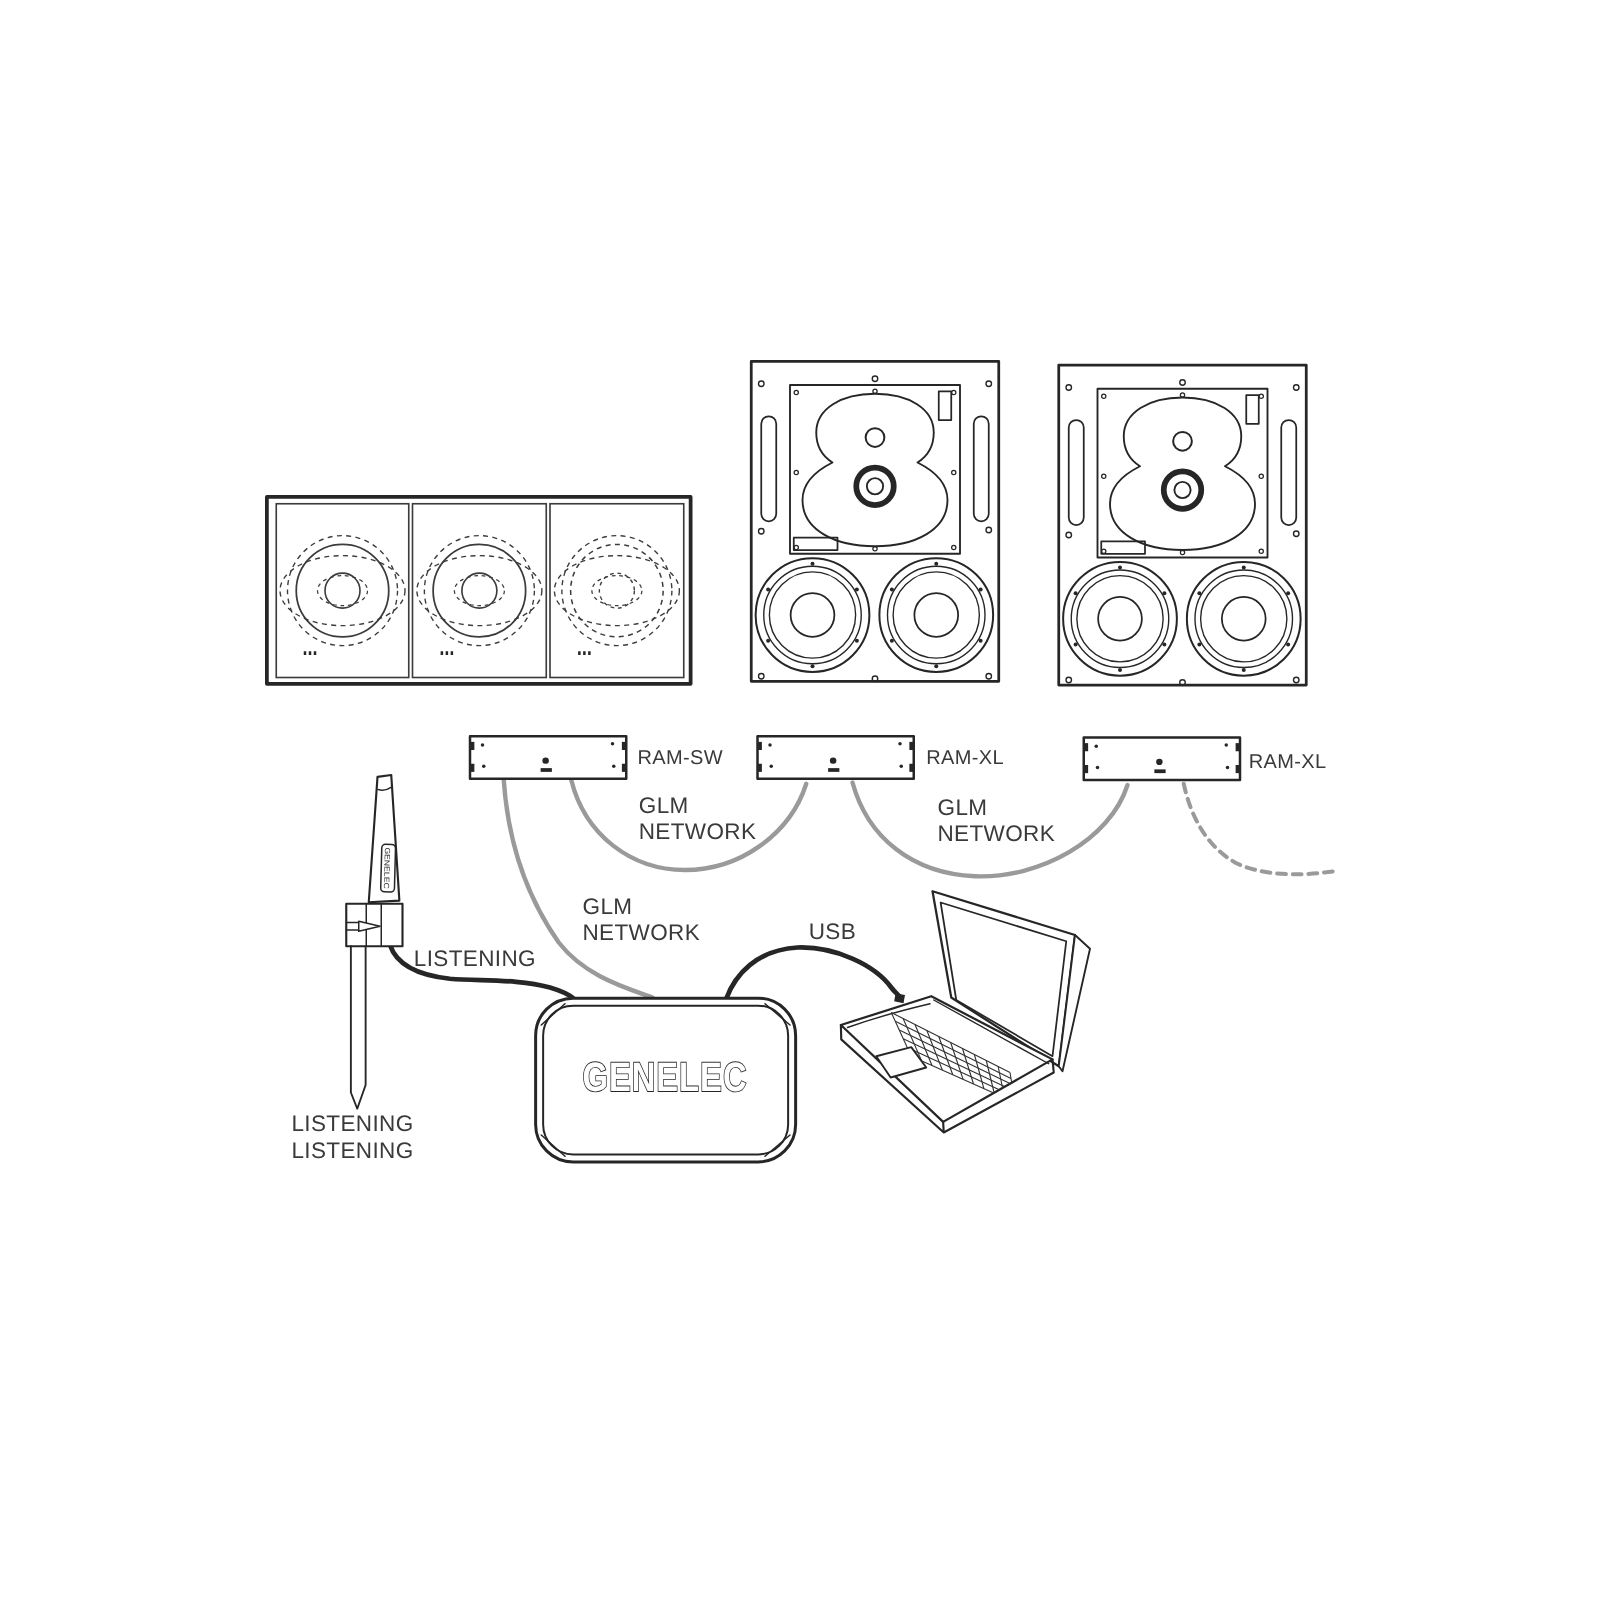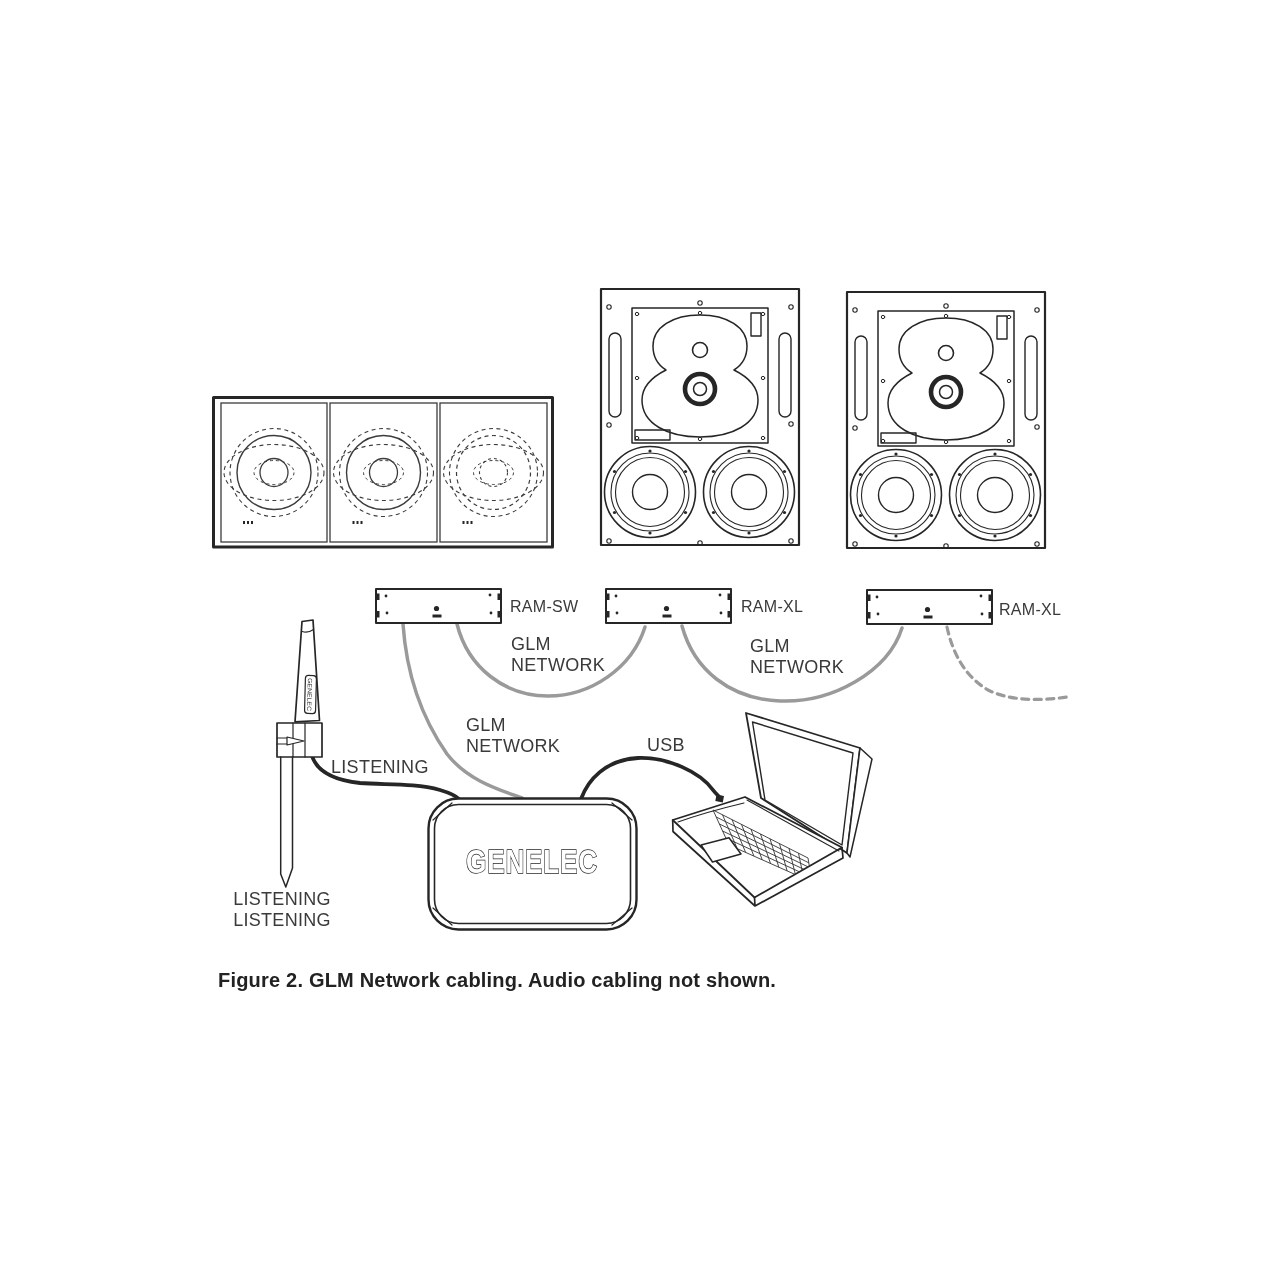--- a/index.html
+++ b/index.html
@@ -260,15 +260,14 @@
 </div>
 
 <div class="lbl" style="left:647px;top:735px">USB</div>
 <div class="lbl" style="left:331px;top:757px">LISTENING</div>
 
 <div class="lbl ctr" style="left:222px;top:889px;width:120px">
   <div>LISTENING</div>
   <div>LISTENING</div>
 </div>
 
-<div class="cap" style="left:218px;top:969px">Figure 2. GLM Network cabling. Audio cabling not shown.</div>
 
 </div>
 
 </body></html>

